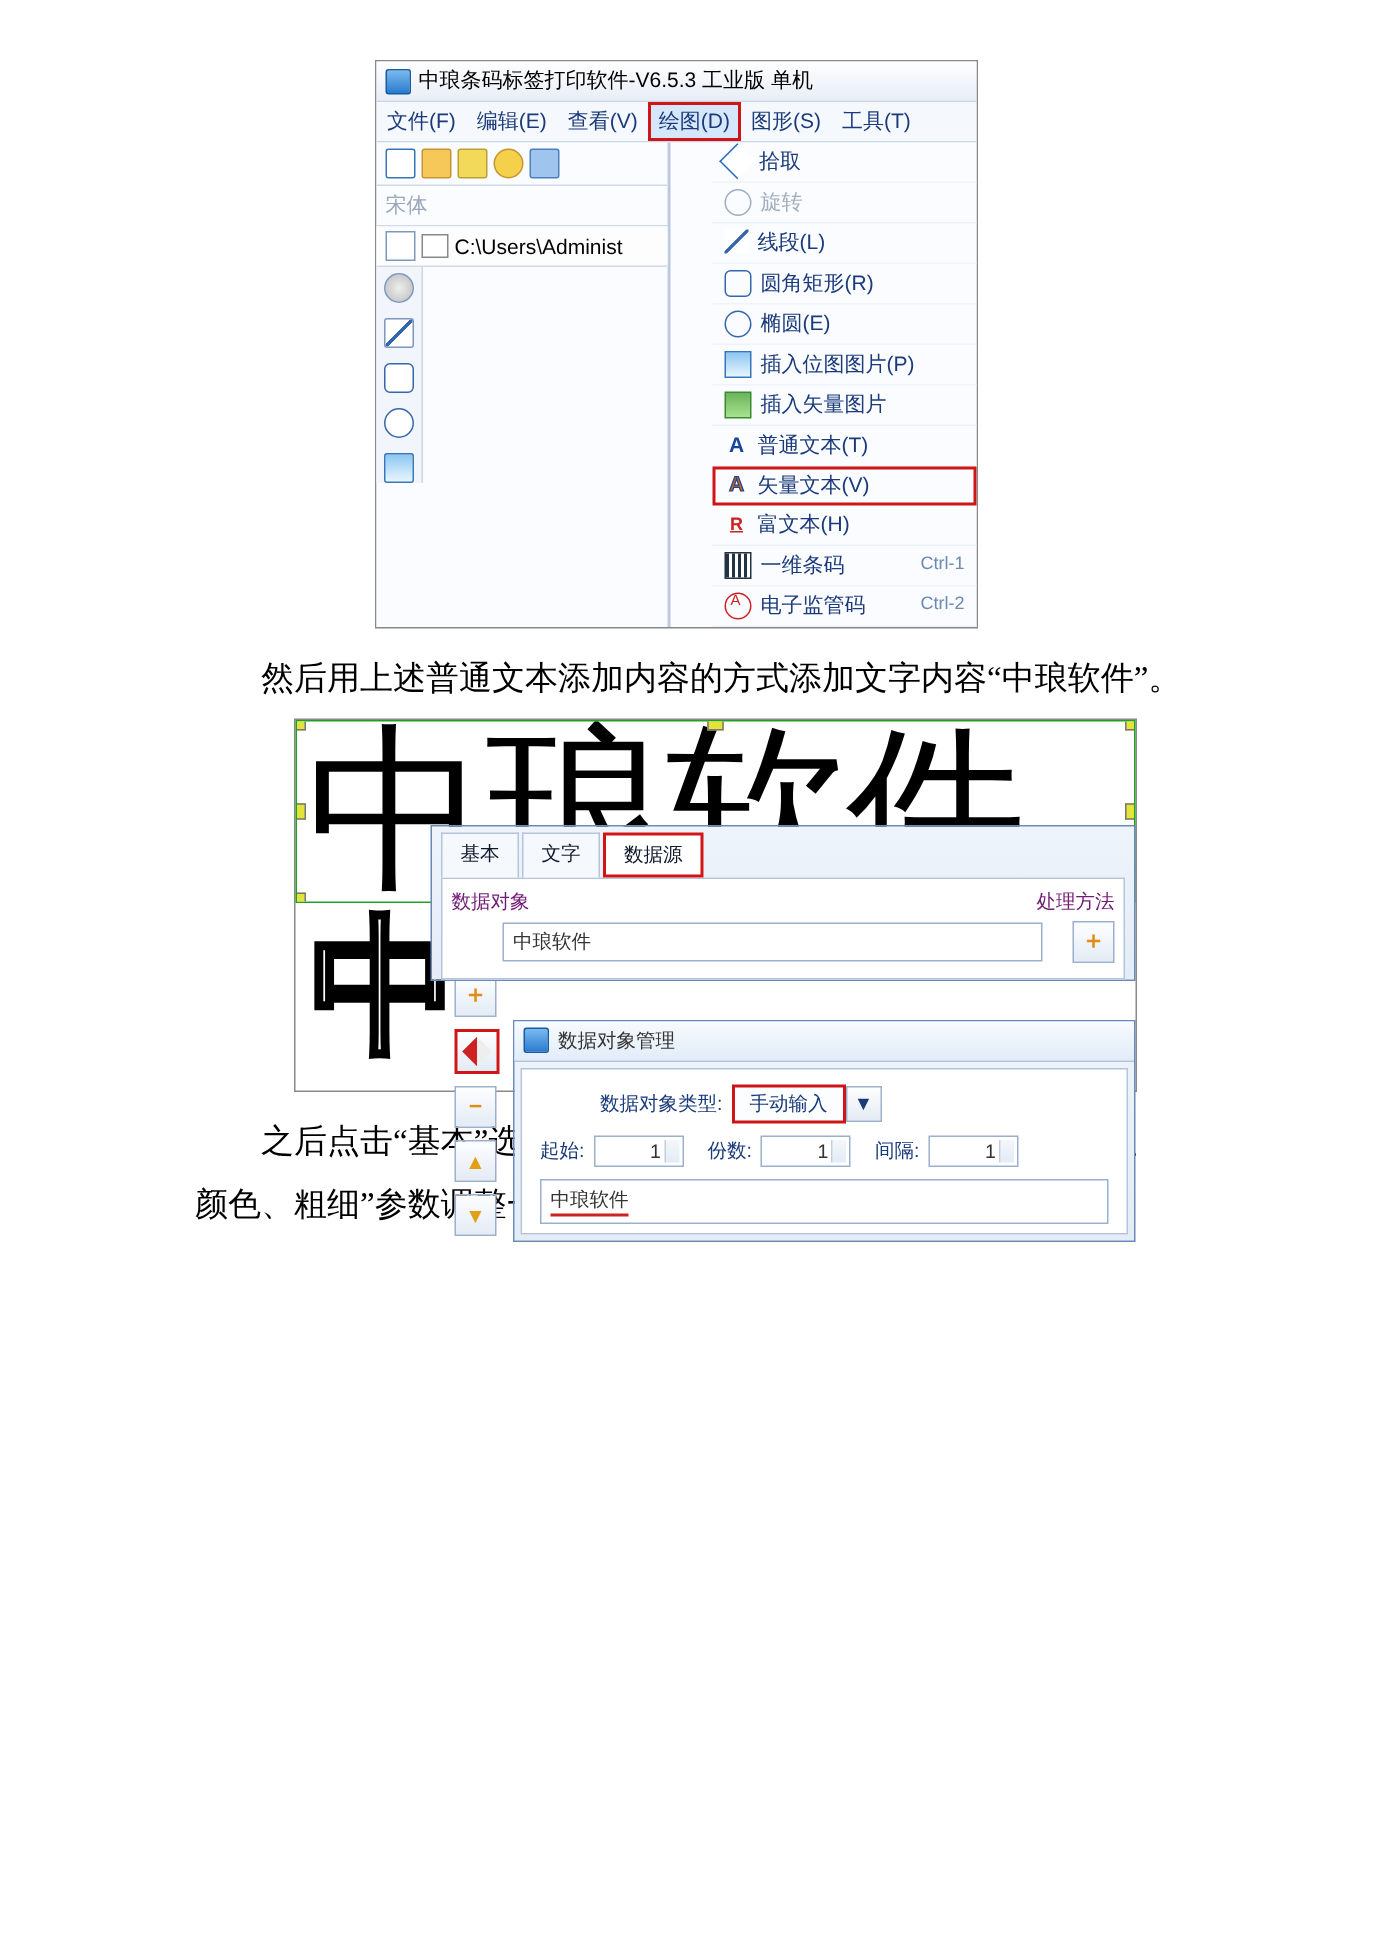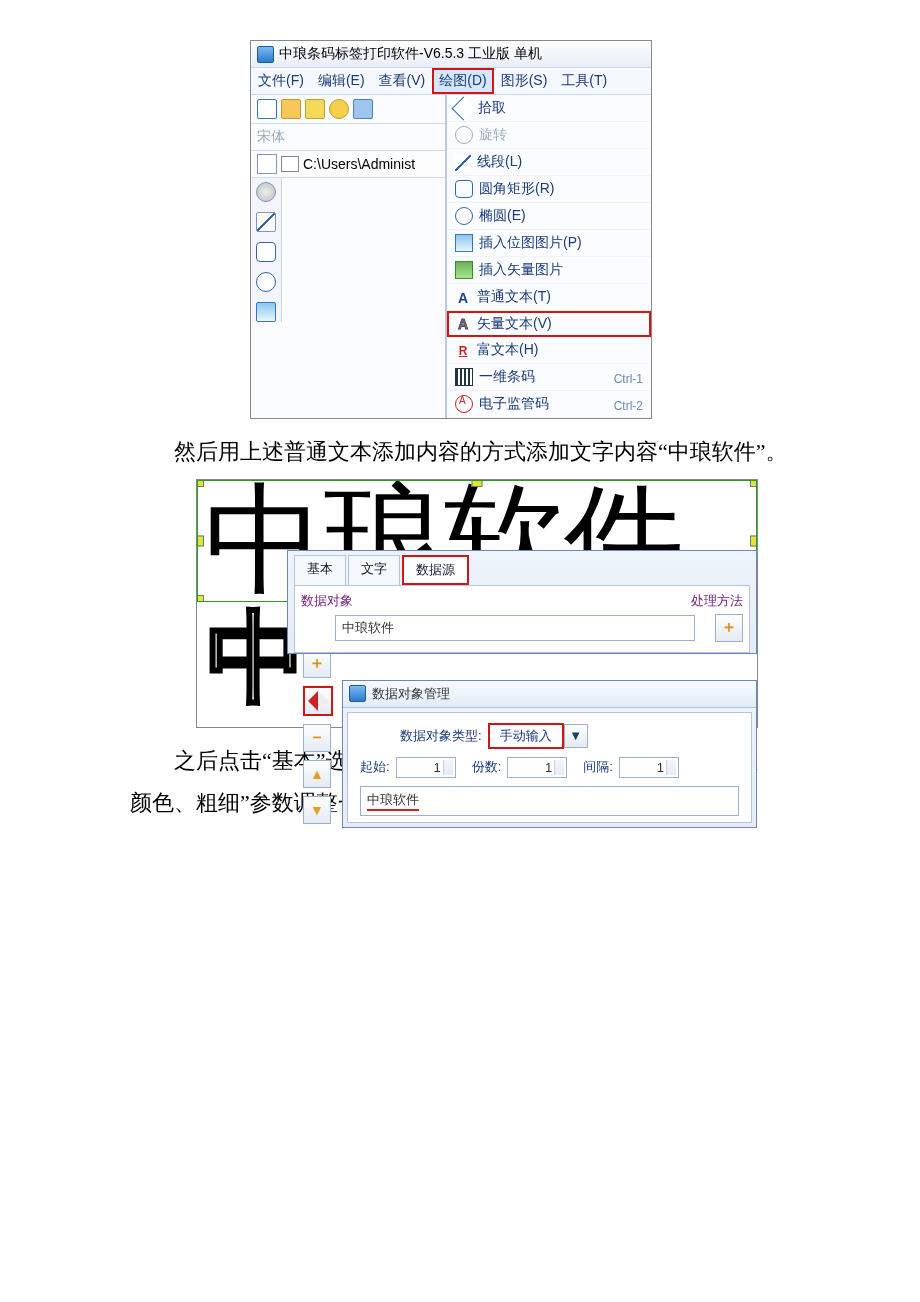--- a/index.html
+++ b/index.html
@@ -149,25 +149,26 @@
     border-top: 9px solid transparent;
     border-bottom: 9px solid transparent;
   }
   .dropdown {
     width: 205px;
     background: #fafcff;
     border-left: 1px solid #b7c7dd;
   }
   .dd-item {
     display: flex;
-    align-items: flex-end;
+    align-items: flex-start;
     gap: 6px;
     padding: 4px 8px;
     color: #1a3a7a;
     border-bottom: 1px solid #eef3fa;
+    margin-left: 28px;
   }
   .dd-item .shortcut {
     margin-left: auto;
     color: #6c89b2;
     font-size: 12px;
   }
   .dd-item.highlight {
     border: 2px solid #cf1515;
     padding: 2px 6px;
   }

